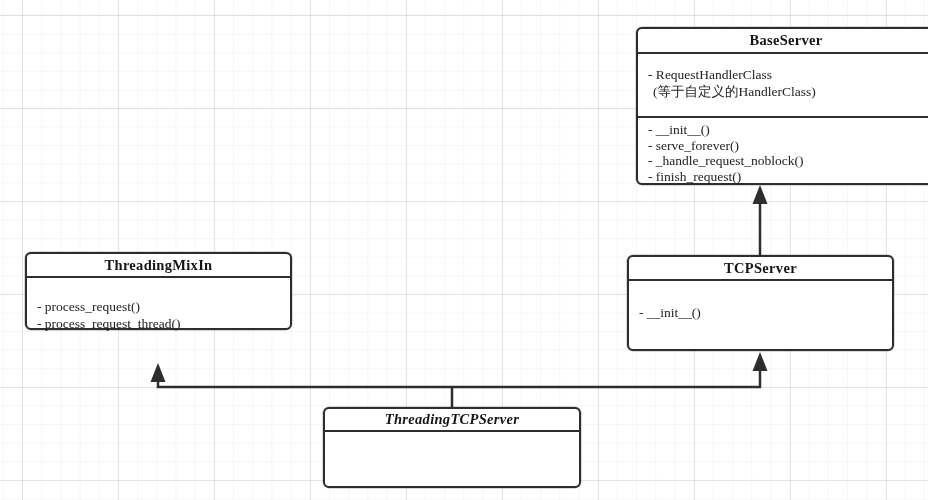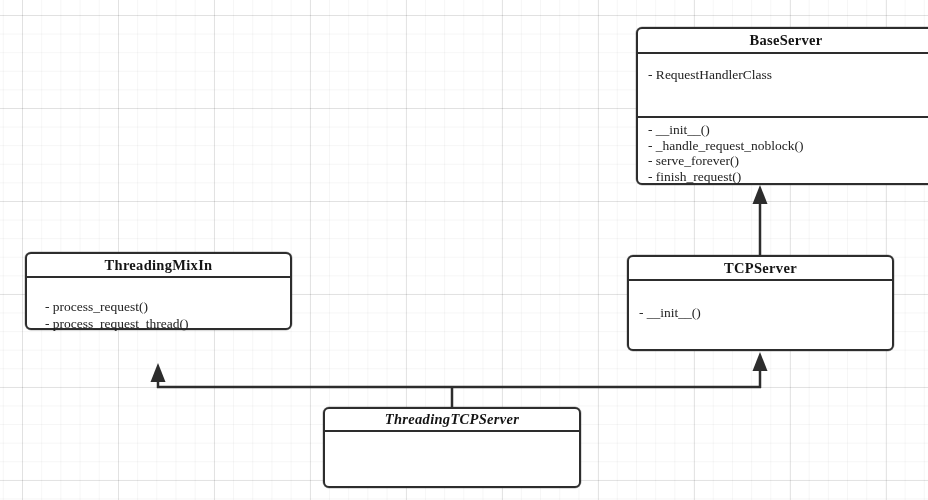--- a/index.html
+++ b/index.html
@@ -61,21 +61,21 @@
 
   
   #box-baseserver { left: 636px; top: 27px; width: 300px; height: 158px; }
   #box-baseserver .uml-title { height: 25px; line-height: 23px; }
   #box-baseserver .attrs { height: 64px; padding-top: 13px; }
   #box-baseserver .methods { padding-top: 4px; line-height: 15.5px; }
 
   
   #box-threadingmixin { left: 25px; top: 252px; width: 267px; height: 78px; }
   #box-threadingmixin .uml-title { height: 24px; line-height: 22px; }
-  #box-threadingmixin .methods { padding-top: 21px; margin-left: 8px; }
+  #box-threadingmixin .methods { padding-top: 21px; }
 
   
   #box-tcpserver { left: 627px; top: 255px; width: 267px; height: 96px; }
   #box-tcpserver .uml-title { height: 24px; line-height: 22px; }
   #box-tcpserver .methods { padding-top: 24px; }
 
   
   #box-threadingtcpserver { left: 323px; top: 407px; width: 258px; height: 81px; font-style: italic; }
   #box-threadingtcpserver .uml-title { height: 23px; line-height: 21px; }
   #box-threadingtcpserver .methods { height: 53px; }
@@ -105,25 +105,26 @@
     <g>
       <line x1="760" y1="388" x2="760" y2="370" stroke="#2d2d2d" stroke-width="2.5"></line>
       <polygon points="760,352 752.5,371 767.5,371" fill="#2d2d2d"></polygon>
     </g>
   </svg>
 
   <div class="uml-box" id="box-baseserver">
     <div class="uml-title">BaseServer</div>
     <div class="uml-section attrs has-divider">
       <div class="member">- RequestHandlerClass</div>
+      <div class="member indent">(等于自定义的HandlerClass)</div>
     </div>
     <div class="uml-section methods">
       <div class="member">- __init__()</div>
+      <div class="member">- serve_forever()</div>
       <div class="member">- _handle_request_noblock()</div>
-      <div class="member">- serve_forever()</div>
       <div class="member">- finish_request()</div>
     </div>
   </div>
 
   <div class="uml-box" id="box-threadingmixin">
     <div class="uml-title">ThreadingMixIn</div>
     <div class="uml-section methods">
       <div class="member">- process_request()</div>
       <div class="member">- process_request_thread()</div>
     </div>

